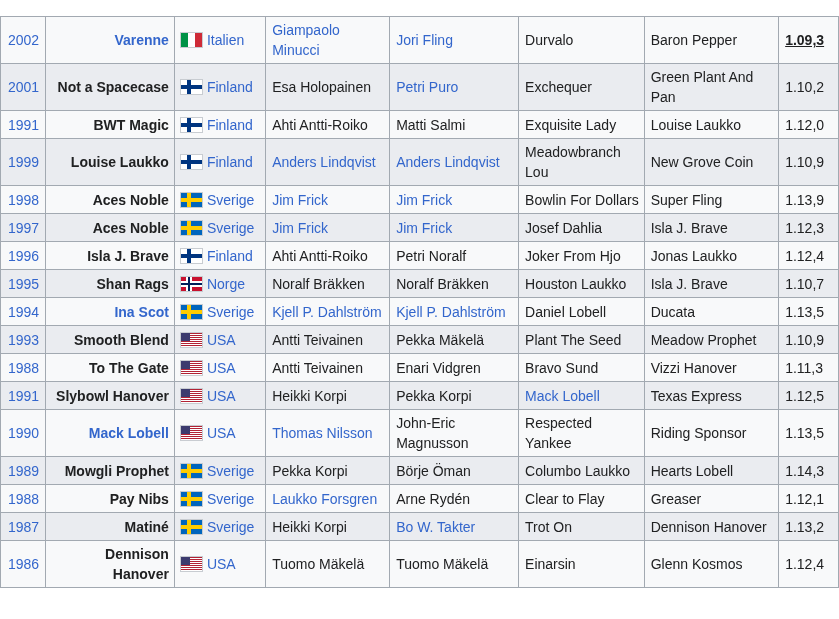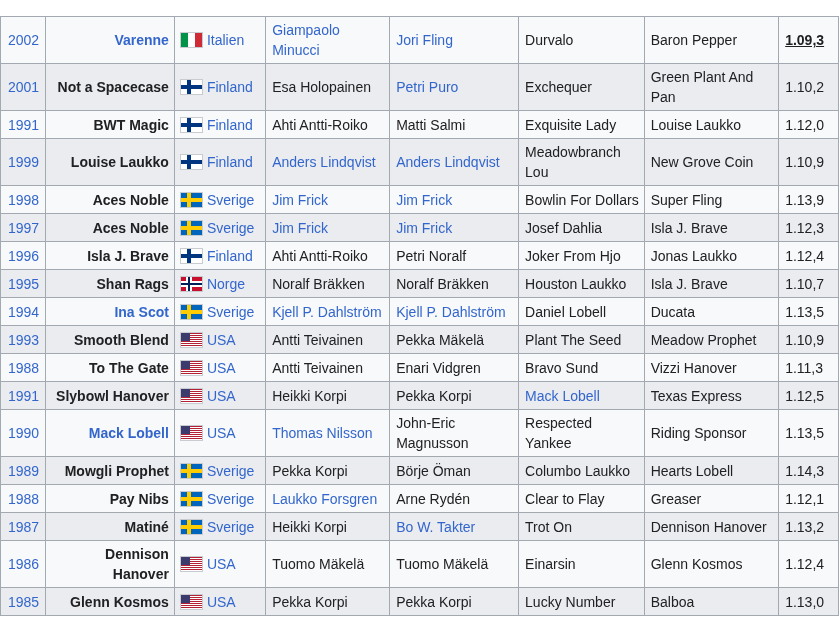--- a/index.html
+++ b/index.html
@@ -226,25 +226,15 @@
         <tr>
     <td class="c-year"><a class="lnk">1986</a></td>
     <td class="c-horse"><span>Dennison Hanover</span></td>
     <td class="c-country"><span class="flag flag-usa"></span><a class="lnk">USA</a></td>
     <td class="c-trainer"><span>Tuomo Mäkelä</span></td>
     <td class="c-driver"><span>Tuomo Mäkelä</span></td>
     <td class="c-second"><span>Einarsin</span></td>
     <td class="c-third"><span>Glenn Kosmos</span></td>
     <td class="c-time"><span>1.12,4</span></td>
   </tr>
-        <tr>
-    <td class="c-year"><a class="lnk">1985</a></td>
-    <td class="c-horse"><span>Glenn Kosmos</span></td>
-    <td class="c-country"><span class="flag flag-usa"></span><a class="lnk">USA</a></td>
-    <td class="c-trainer"><span>Pekka Korpi</span></td>
-    <td class="c-driver"><span>Pekka Korpi</span></td>
-    <td class="c-second"><span>Lucky Number</span></td>
-    <td class="c-third"><span>Balboa</span></td>
-    <td class="c-time"><span>1.13,0</span></td>
-  </tr>
       </tbody>
   </table>
 </div>
 
 </body></html>

